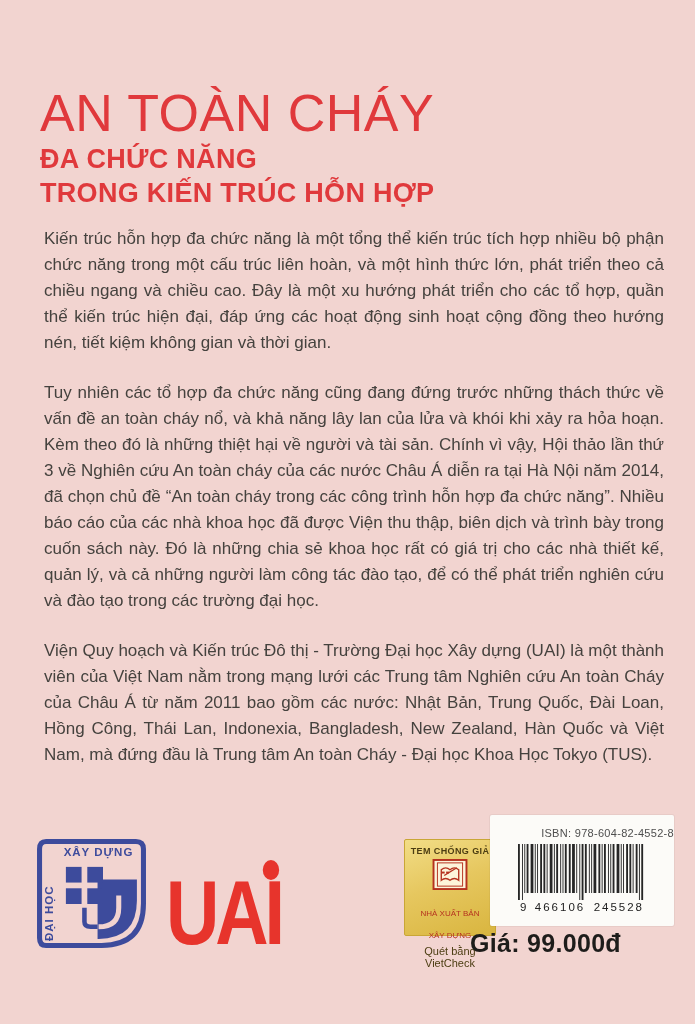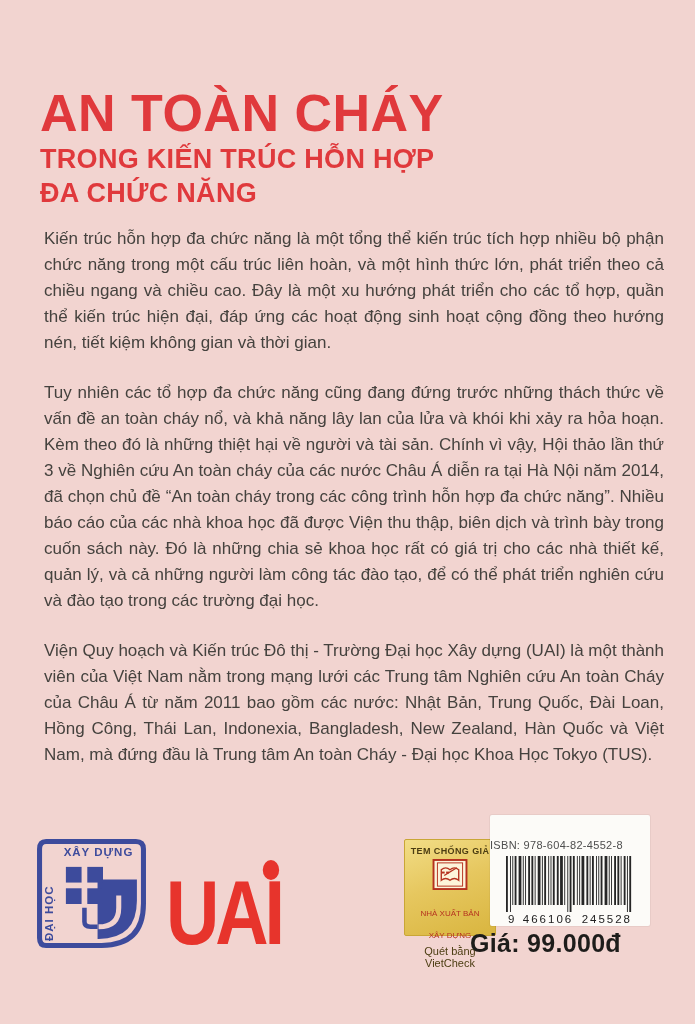--- a/index.html
+++ b/index.html
@@ -3,21 +3,21 @@
 <meta charset="utf-8">
 <style>
   html,body{margin:0;padding:0;background:#888;}
   .cover{
     position:relative;width:695px;height:1024px;margin:0 auto;overflow:hidden;
     background:var(--background,#f2d4d0);
     font-family:"Liberation Sans",sans-serif;
   }
   
   .title-block{position:absolute;left:40px;top:86px;}
-  .title-main{margin:0;font-size:52px;line-height:54px;font-weight:bold;color:var(--title-red,#e0393c);letter-spacing:.5px;}
+  .title-main{margin:0;font-size:52px;line-height:54px;font-weight:normal;color:var(--title-red,#e0393c);letter-spacing:.5px;}
   .title-sub{margin:4px 0 0;font-size:27px;line-height:30px;font-weight:bold;color:var(--title-red,#e0393c);letter-spacing:.3px;}
   
   .body-text{position:absolute;left:44px;top:226px;width:620px;color:var(--text,#45423e);
     font-size:17px;line-height:26px;text-align:justify;}
   .body-text p{margin:0 0 24px;}
   
   .uni-logo{position:absolute;left:35px;top:837px;width:113px;height:113px;}
   .uni-logo svg{position:absolute;left:0;top:0;}
   .uni-top{position:absolute;top:9px;left:20px;right:6px;text-align:center;font-size:11.5px;font-weight:bold;
     color:var(--logo-blue,#3d4b9c);letter-spacing:1px;}
@@ -31,42 +31,42 @@
     background:var(--uai-red,#e7342c);}
   
   .stamp{position:absolute;left:404px;top:839px;width:92px;height:97px;box-sizing:border-box;
     background:linear-gradient(160deg,#f2dd86 0%,#e6c75f 45%,#d9b53f 100%);
     border:1px solid #c9a636;border-radius:2px;text-align:center;padding:6px 3px 4px;}
   .stamp-title{font-size:9px;font-weight:bold;color:#4c3d12;letter-spacing:.4px;}
   .stamp-emblem{margin:3px auto 2px;width:36px;height:31px;}
   .stamp-pub{font-size:8px;font-weight:normal;color:var(--stamp-red,#b5321f);line-height:9px;margin-top:13px;}
   .stamp-note{margin-top:5px;font-size:11px;color:#4c3d12;}
   
-  .isbn-label{position:absolute;left:490px;top:815px;width:160px;height:111px;box-sizing:border-box;
-    background:#fcfbf8;border-radius:2px;text-align:left;padding-top:24px;
+  .isbn-label{position:absolute;left:490px;top:815px;width:184px;height:111px;box-sizing:border-box;
+    background:#fcfbf8;border-radius:2px;text-align:right;padding-top:12px;
     box-shadow:0 0 0 1px rgba(0,0,0,.04);}
   .isbn-text{font-size:11px;color:#4e4e4e;letter-spacing:.3px;}
   .barcode{width:128px;margin:5px auto 0;}
   .barcode svg{display:block;}
   .bc-digits{display:flex;justify-content:space-between;font-size:11.5px;color:#222;margin-top:1px;padding:0 2px;}
   .bc-digits span{letter-spacing:2px;}
   .bc-digits span:first-child{letter-spacing:0;}
   
   .price{position:absolute;left:470px;top:929px;width:210px;
     font-size:25px;font-weight:bold;color:#1d1c1a;letter-spacing:.3px;}
 </style>
 </head>
 <body>
 
 <div class="cover">
 
   <header class="title-block">
     <h1 class="title-main">AN TOÀN CHÁY</h1>
+    <h2 class="title-sub">ĐA CHỨC NĂNG</h2>
     <h2 class="title-sub">TRONG KIẾN TRÚC HỖN HỢP</h2>
-    <h2 class="title-sub">ĐA CHỨC NĂNG</h2>
   </header>
 
   <section class="body-text">
     <p>Kiến trúc hỗn hợp đa chức năng là một tổng thể kiến trúc tích hợp nhiều bộ phận chức năng trong một cấu trúc liên hoàn, và một hình thức lớn, phát triển theo cả chiều ngang và chiều cao. Đây là một xu hướng phát triển cho các tổ hợp, quần thể kiến trúc hiện đại, đáp ứng các hoạt động sinh hoạt cộng đồng theo hướng nén, tiết kiệm không gian và thời gian.</p>
     <p>Tuy nhiên các tổ hợp đa chức năng cũng đang đứng trước những thách thức về vấn đề an toàn cháy nổ, và khả năng lây lan của lửa và khói khi xảy ra hỏa hoạn. Kèm theo đó là những thiệt hại về người và tài sản. Chính vì vậy, Hội thảo lần thứ 3 về Nghiên cứu An toàn cháy của các nước Châu Á diễn ra tại Hà Nội năm 2014, đã chọn chủ đề “An toàn cháy trong các công trình hỗn hợp đa chức năng”. Nhiều báo cáo của các nhà khoa học đã được Viện thu thập, biên dịch và trình bày trong cuốn sách này. Đó là những chia sẻ khoa học rất có giá trị cho các nhà thiết kế, quản lý, và cả những người làm công tác đào tạo, để có thể phát triển nghiên cứu và đào tạo trong các trường đại học.</p>
     <p>Viện Quy hoạch và Kiến trúc Đô thị - Trường Đại học Xây dựng (UAI) là một thành viên của Việt Nam nằm trong mạng lưới các Trung tâm Nghiên cứu An toàn Cháy của Châu Á từ năm 2011 bao gồm các nước: Nhật Bản, Trung Quốc, Đài Loan, Hồng Công, Thái Lan, Indonexia, Bangladesh, New Zealand, Hàn Quốc và Việt Nam, mà đứng đầu là Trung tâm An toàn Cháy - Đại học Khoa Học Tokyo (TUS).</p>
   </section>
 
   <div class="uni-logo">
     <svg width="113" height="113" viewBox="0 0 112 112" xmlns="http://www.w3.org/2000/svg">

